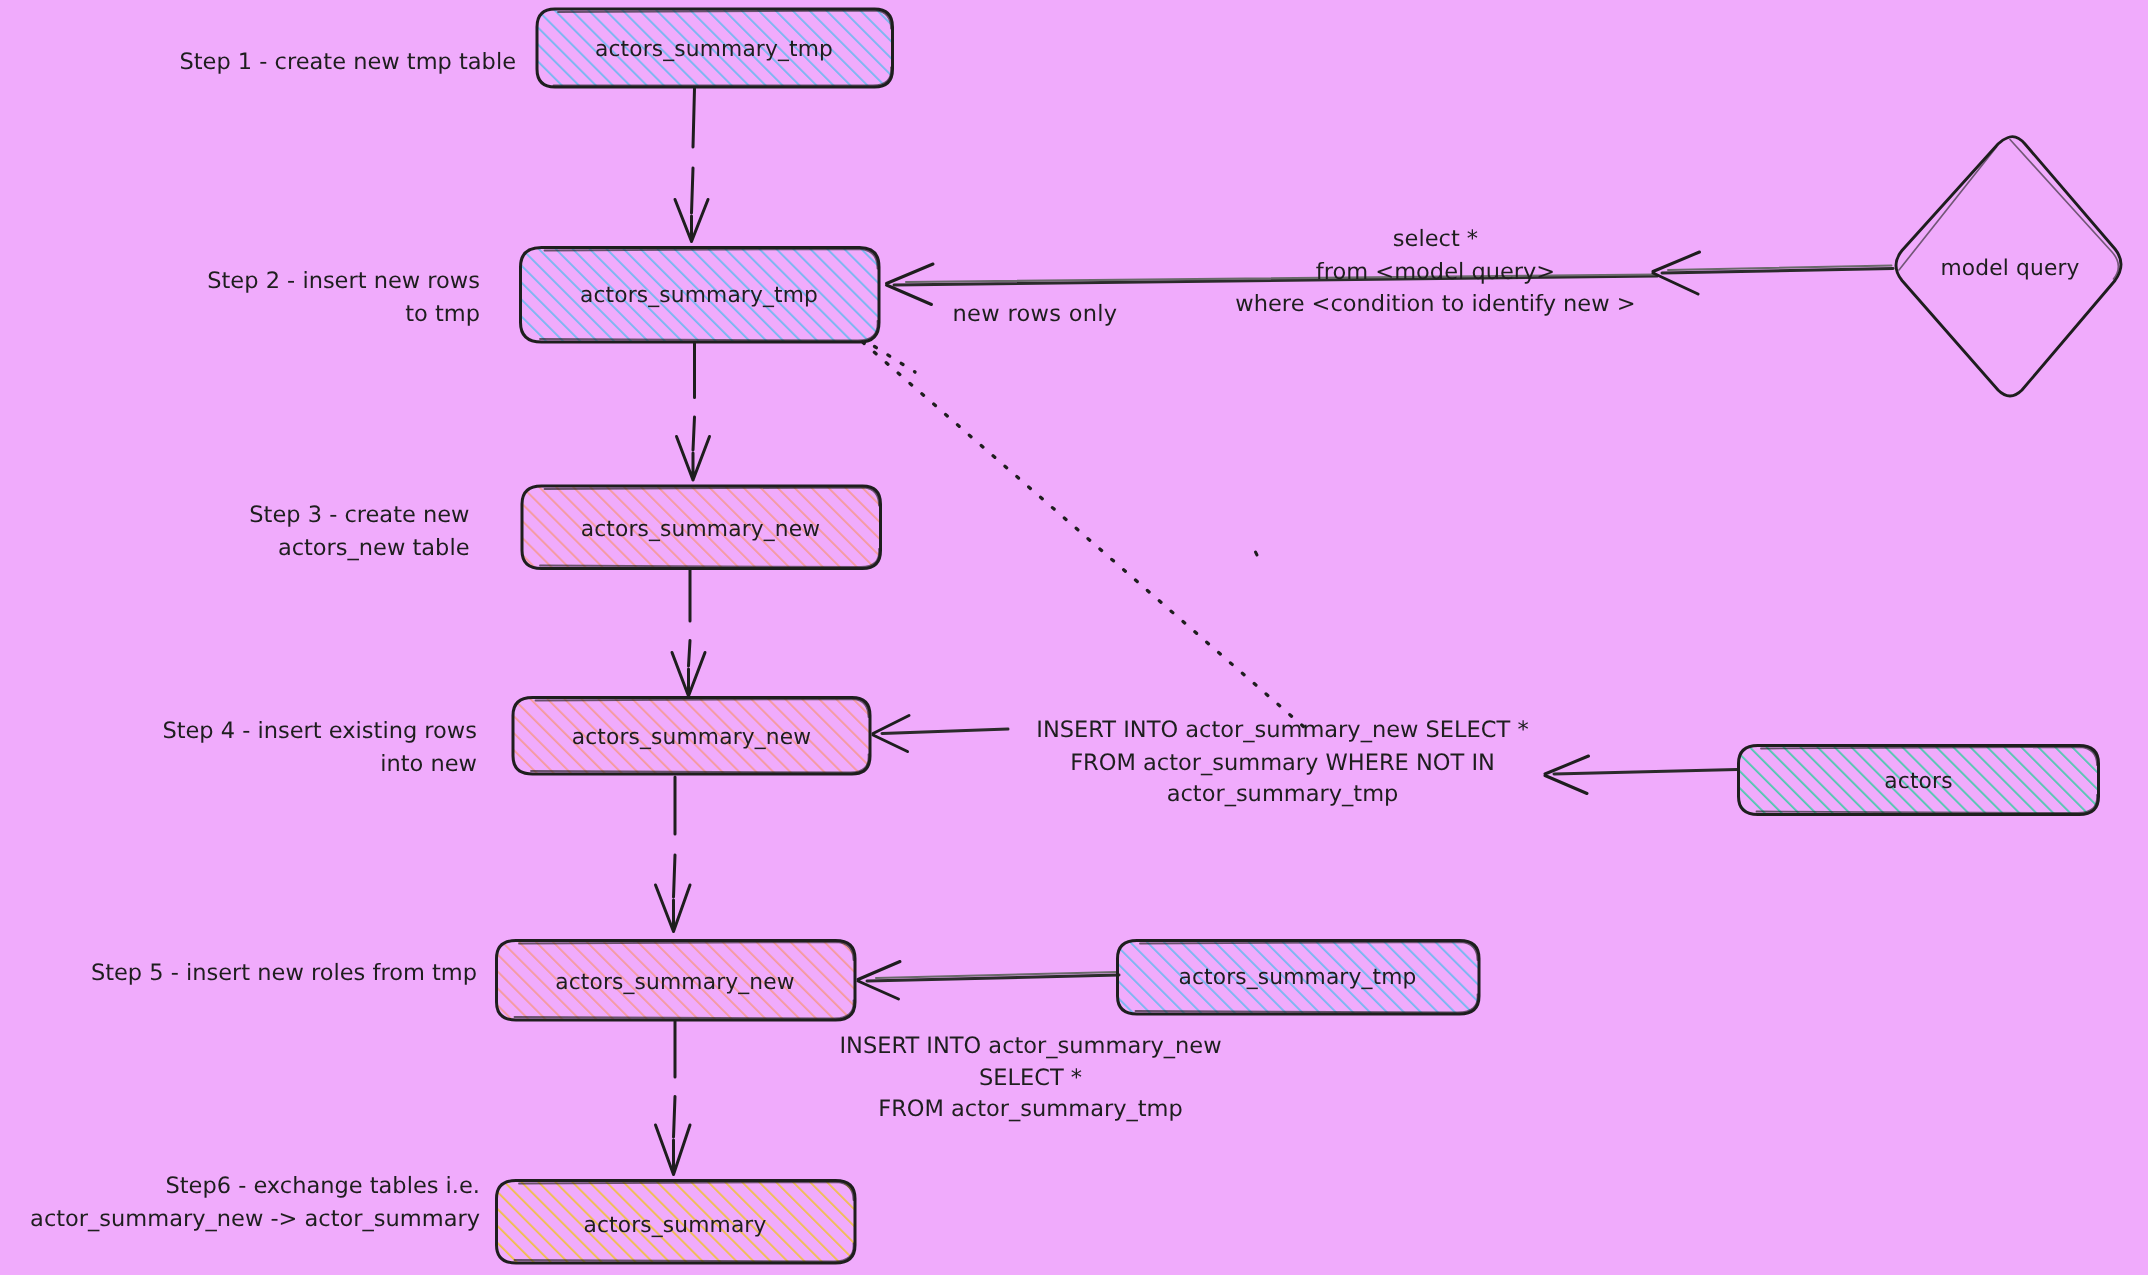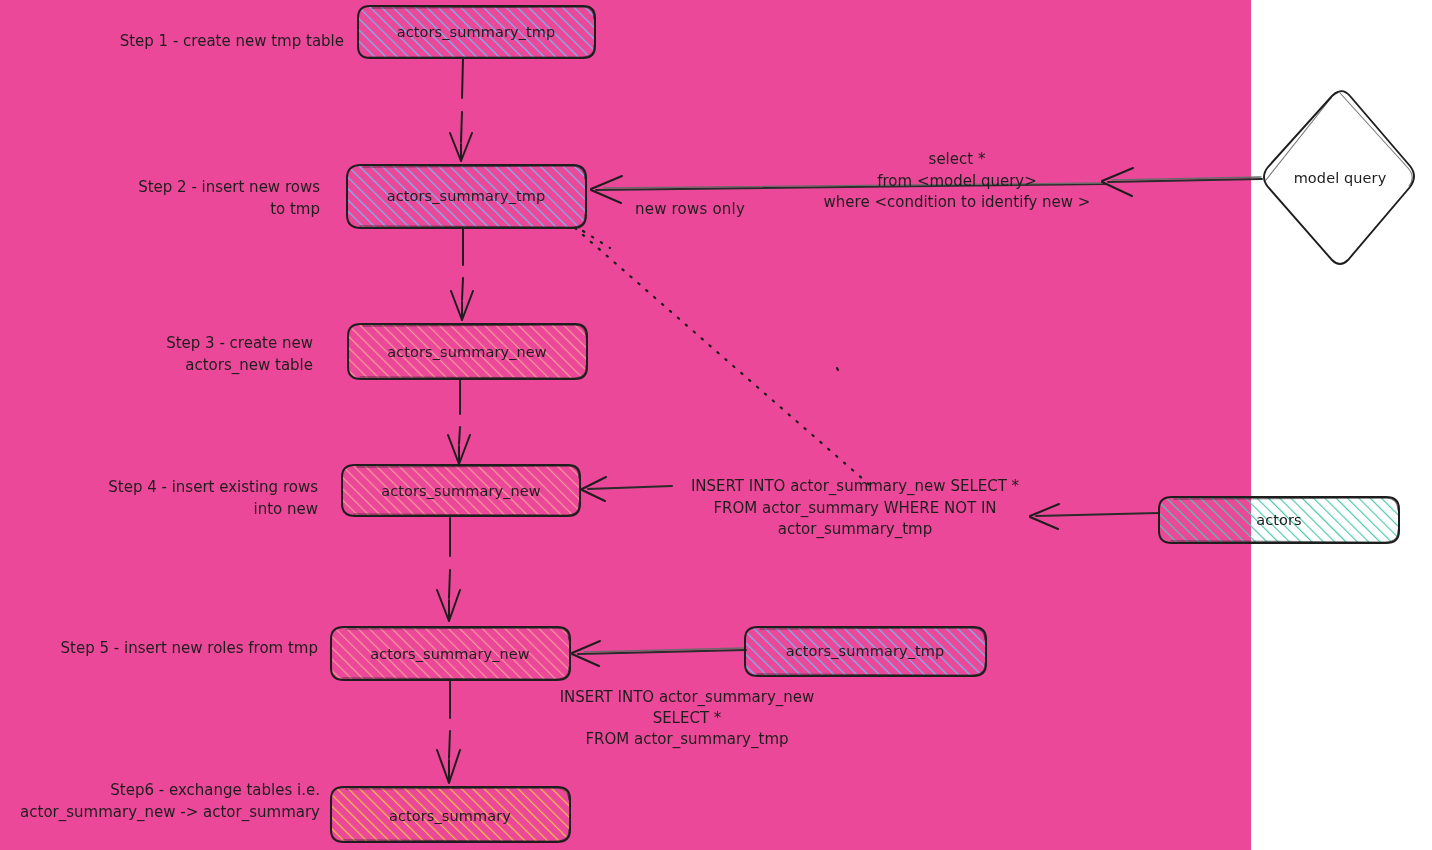--- a/index.html
+++ b/index.html
@@ -8,23 +8,23 @@
     background: #ffffff;
   }
   body {
     width: 1432px;
     height: 850px;
     overflow: hidden;
     font-family: "DejaVu Sans", sans-serif;
   }
   #canvas {
     position: relative;
-    width: 1251px;
+    width: 1432px;
     height: 850px;
-    background: #ec4899;
+    background: #f0abfc;
   }
   svg.diagram {
     position: absolute;
     top: 0;
     left: 0;
     width: 1432px;
     height: 850px;
   }
   .hand-text {
     font-family: "DejaVu Sans", sans-serif;

